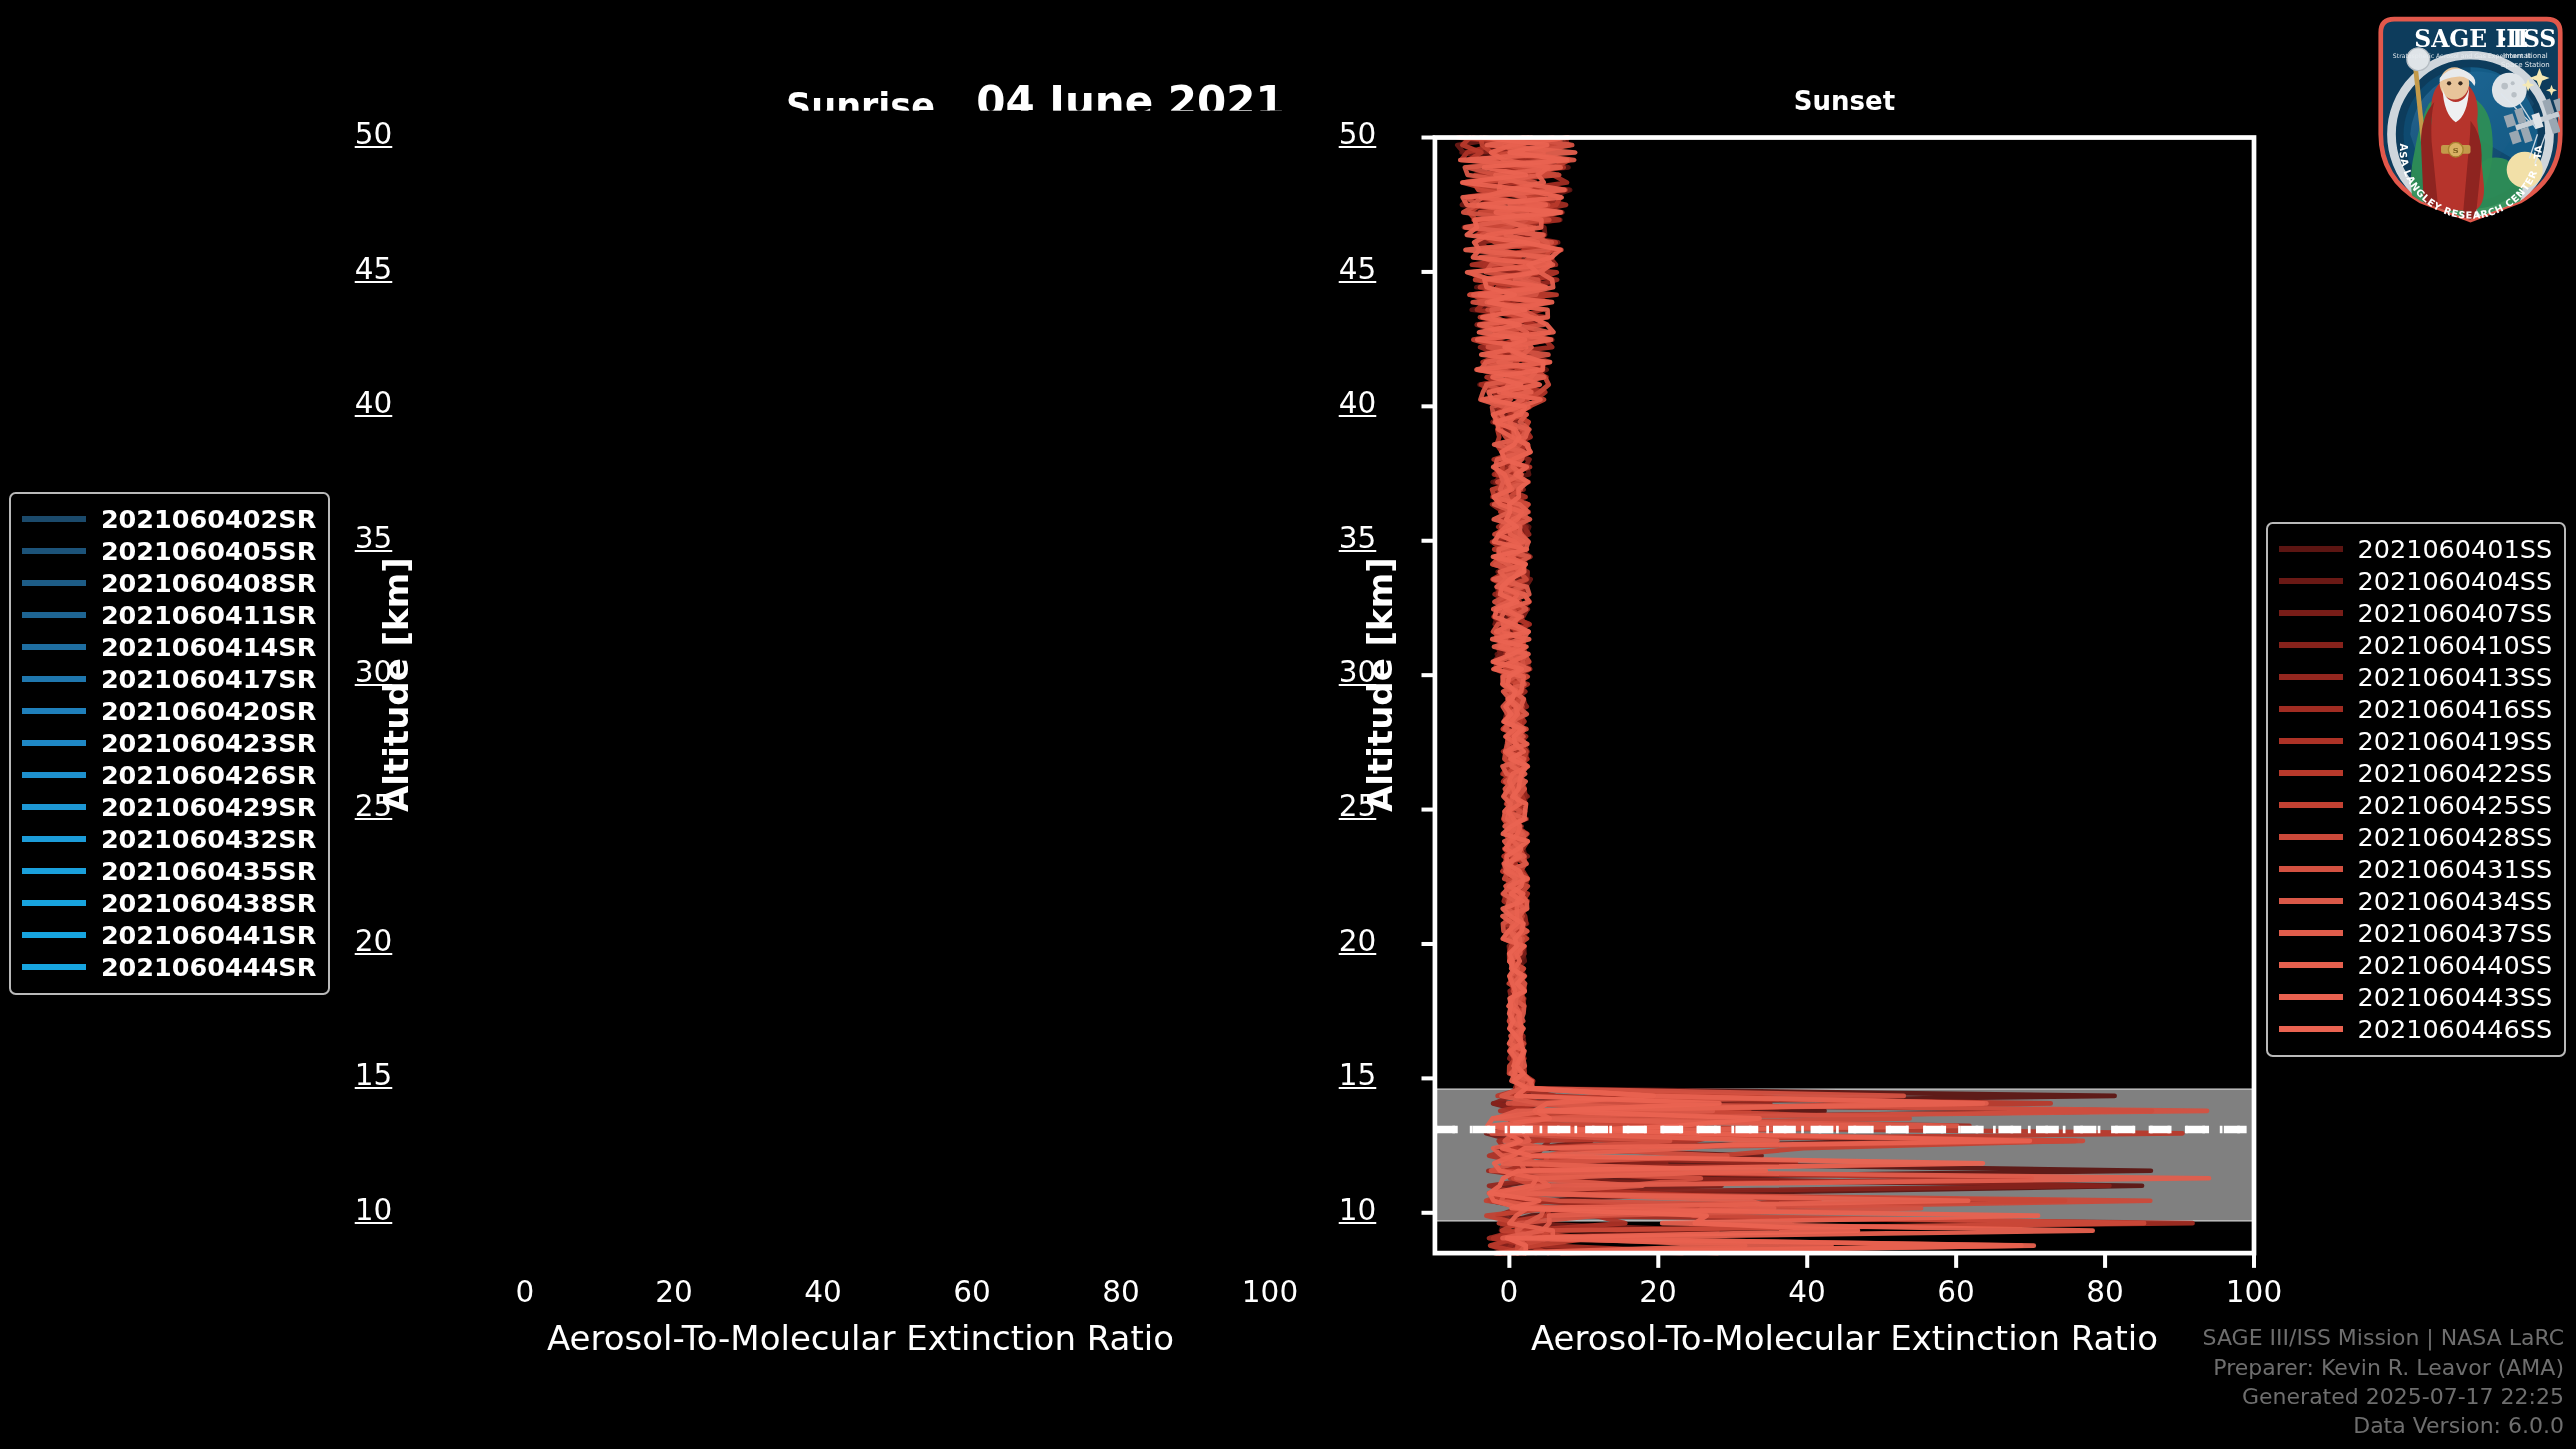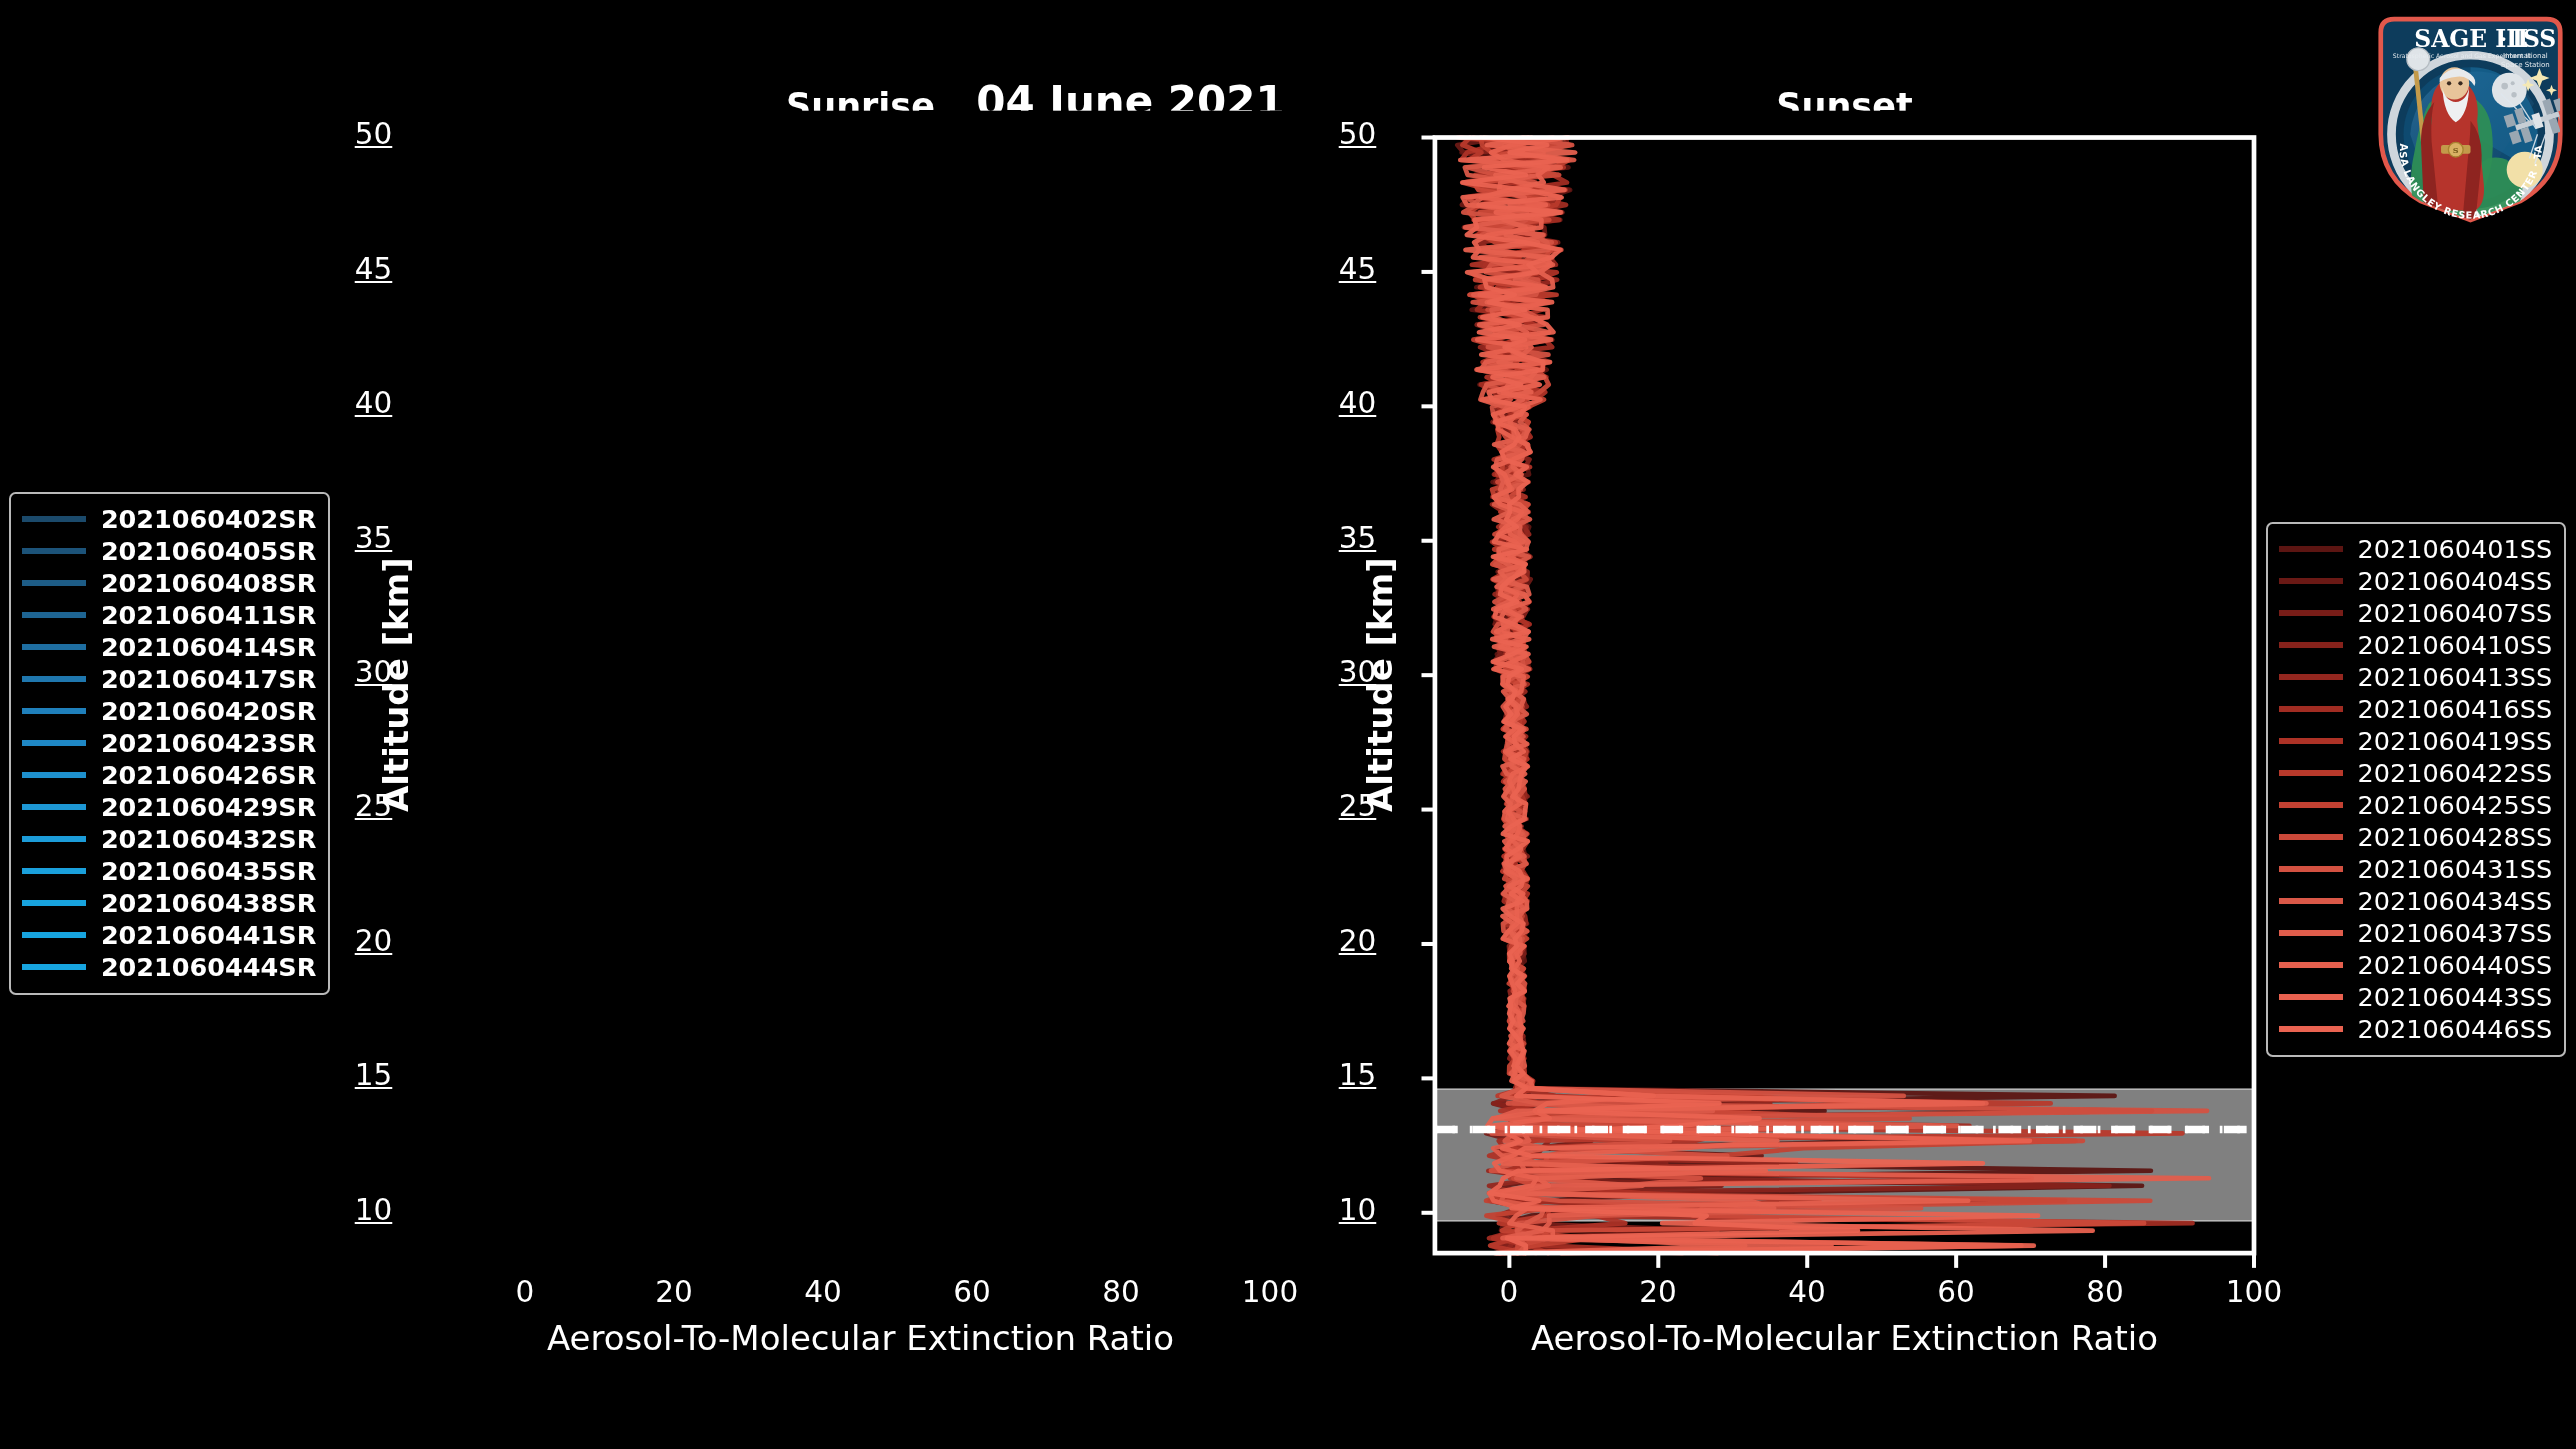--- a/index.html
+++ b/index.html
@@ -24,21 +24,21 @@
     left: 0; right: 0; top: 77px; text-align: center;
     font-size: 42px; font-weight: bold;
     padding-right: 315px;
   }
   #sunrise-title {
     left: 451px; width: 819px; top: 86px; text-align: center;
     font-size: 35px; font-weight: bold;
   }
   #sunset-title {
     left: 1435px; width: 819px; top: 86px; text-align: center;
-    font-size: 35px; font-weight: bold;
+    font-size: 26px; font-weight: bold;
   }
 
   .axis-label-x {
     position: absolute; color: #fff; text-align: center;
     font-size: 34px; font-weight: normal; white-space: nowrap;
   }
   .axis-label-y {
     position: absolute; color: #fff;
     font-size: 34px; font-weight: bold; white-space: nowrap;
     transform-origin: 0 0; transform: rotate(-90deg);
@@ -299,20 +299,26 @@
         <span class="legend-swatch" style="background: rgb(232, 97, 79);"></span>
         <span class="legend-text">2021060443SS</span>
       </div>
       <div class="legend-row">
         <span class="legend-swatch" style="background: rgb(234, 99, 81);"></span>
         <span class="legend-text">2021060446SS</span>
       </div>
     </div>
 
 
+  <div id="credits">
+    <div>SAGE III/ISS Mission | NASA LaRC</div>
+    <div>Preparer: Kevin R. Leavor (AMA)</div>
+    <div>Generated 2025-07-17 22:25</div>
+    <div>Data Version: 6.0.0</div>
+  </div>
 
   <svg id="logo" viewBox="0 0 300 330">
     <defs>
       <clipPath id="shieldClip">
         <path d="M16 44 Q16 24 36 24 L264 24 Q284 24 284 44 L284 196
                  Q284 262 224 296 L150 324 L76 296 Q16 262 16 196 Z"></path>
       </clipPath>
       <linearGradient id="beamG" x1="0" y1="0" x2="1" y2="1">
         <stop offset="0" stop-color="#2a6f9e" stop-opacity=".85"></stop>
         <stop offset="1" stop-color="#14405f" stop-opacity=".25"></stop>

